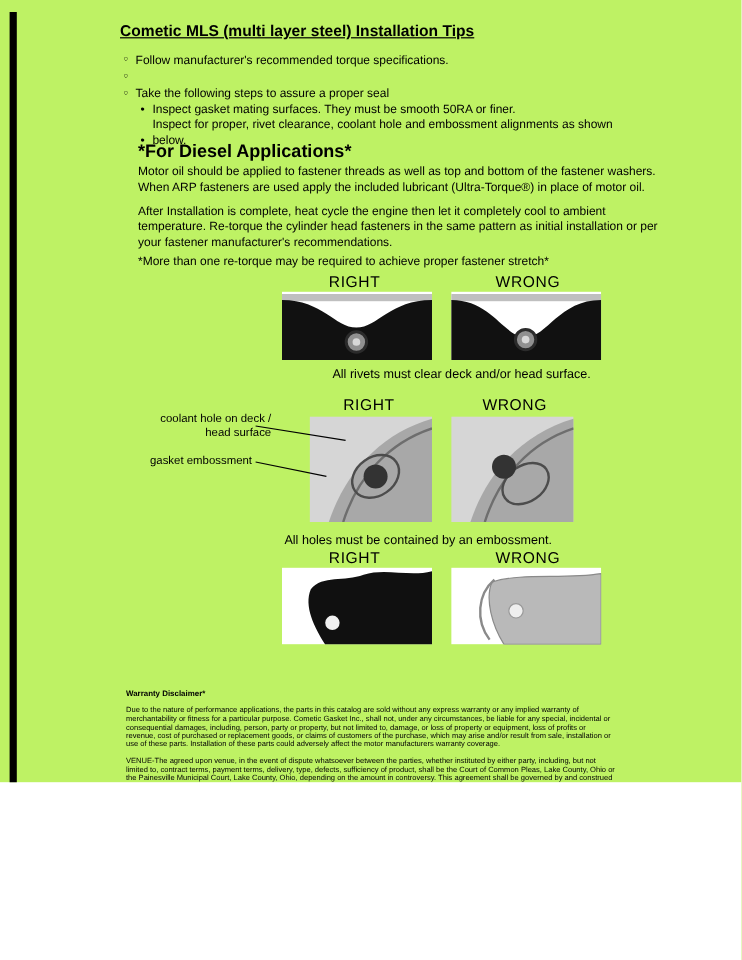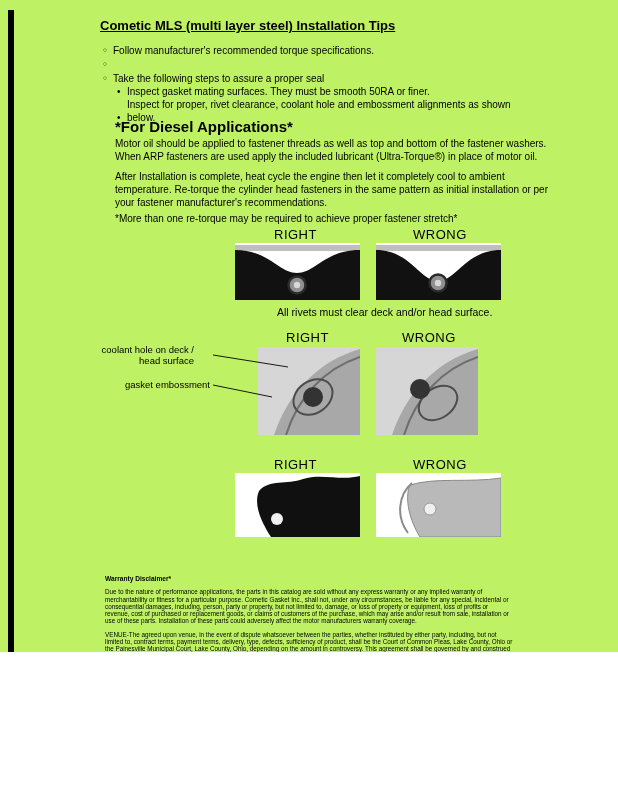--- a/index.html
+++ b/index.html
@@ -35,21 +35,21 @@
   #r1r { left:376px; top:243px; }
   #cap1 { left:237px; top:306px;margin-left:40px; }
 
   #r2-right-label { left:286px; top:330px; }
   #r2-wrong-label { left:402px; top:330px; }
   #r2l { left:258px; top:347px; }
   #r2r { left:376px; top:347px; }
   #cap2 { left:237px; top:444px; }
 
   .callout { position:absolute; width:94px; text-align:right; font-size:9.5px; line-height:11px; }
-  #c1 { left:100px; top:344px; }
+  #c1 { left:132px; top:344px; }
   #c2 { left:116px; top:379px; }
   #lines { position:absolute; left:212px; top:345px; }
 
   #r3-right-label { left:274px; top:457px; }
   #r3-wrong-label { left:413px; top:457px; }
   #r3l { left:235px; top:473px; }
   #r3r { left:376px; top:473px; }
   #cap3 { left:237px; top:541px; width:285px; }
 
   .warranty { position:absolute; left:105px; top:575px; width:408px; font-size:6.3px; line-height:7.3px; }
@@ -137,20 +137,21 @@
       <ellipse cx="62" cy="56" rx="21" ry="15" transform="rotate(-35 62 56)" fill="none" stroke="#4c4c4c" stroke-width="2"></ellipse>
       <circle cx="44" cy="42" r="10" fill="#333333"></circle>
     </svg>
   </div>
   <div class="box" id="lines">
     <svg width="80" height="62" viewBox="0 0 80 62">
       <line x1="1" y1="10" x2="76" y2="22" stroke="#000000" stroke-width="0.9"></line>
       <line x1="1" y1="40" x2="60" y2="52" stroke="#000000" stroke-width="0.9"></line>
     </svg>
   </div>
+  <div class="caption" id="cap2">All holes must be contained by an embossment.</div>
 
   <div class="dlabel" id="r3-right-label">RIGHT</div>
   <div class="dlabel" id="r3-wrong-label">WRONG</div>
   <div class="box" id="r3l">
     <svg width="125" height="64" viewBox="0 0 125 64">
       <rect width="125" height="64" fill="#ffffff"></rect>
       <path d="M24,18 C34,6 52,12 68,6 C86,0 106,8 125,3 L125,64 L36,64 C27,50 18,32 24,18 Z" fill="#101010"></path>
       <circle cx="42" cy="46" r="6" fill="#f0f0f0"></circle>
     </svg>
   </div>

